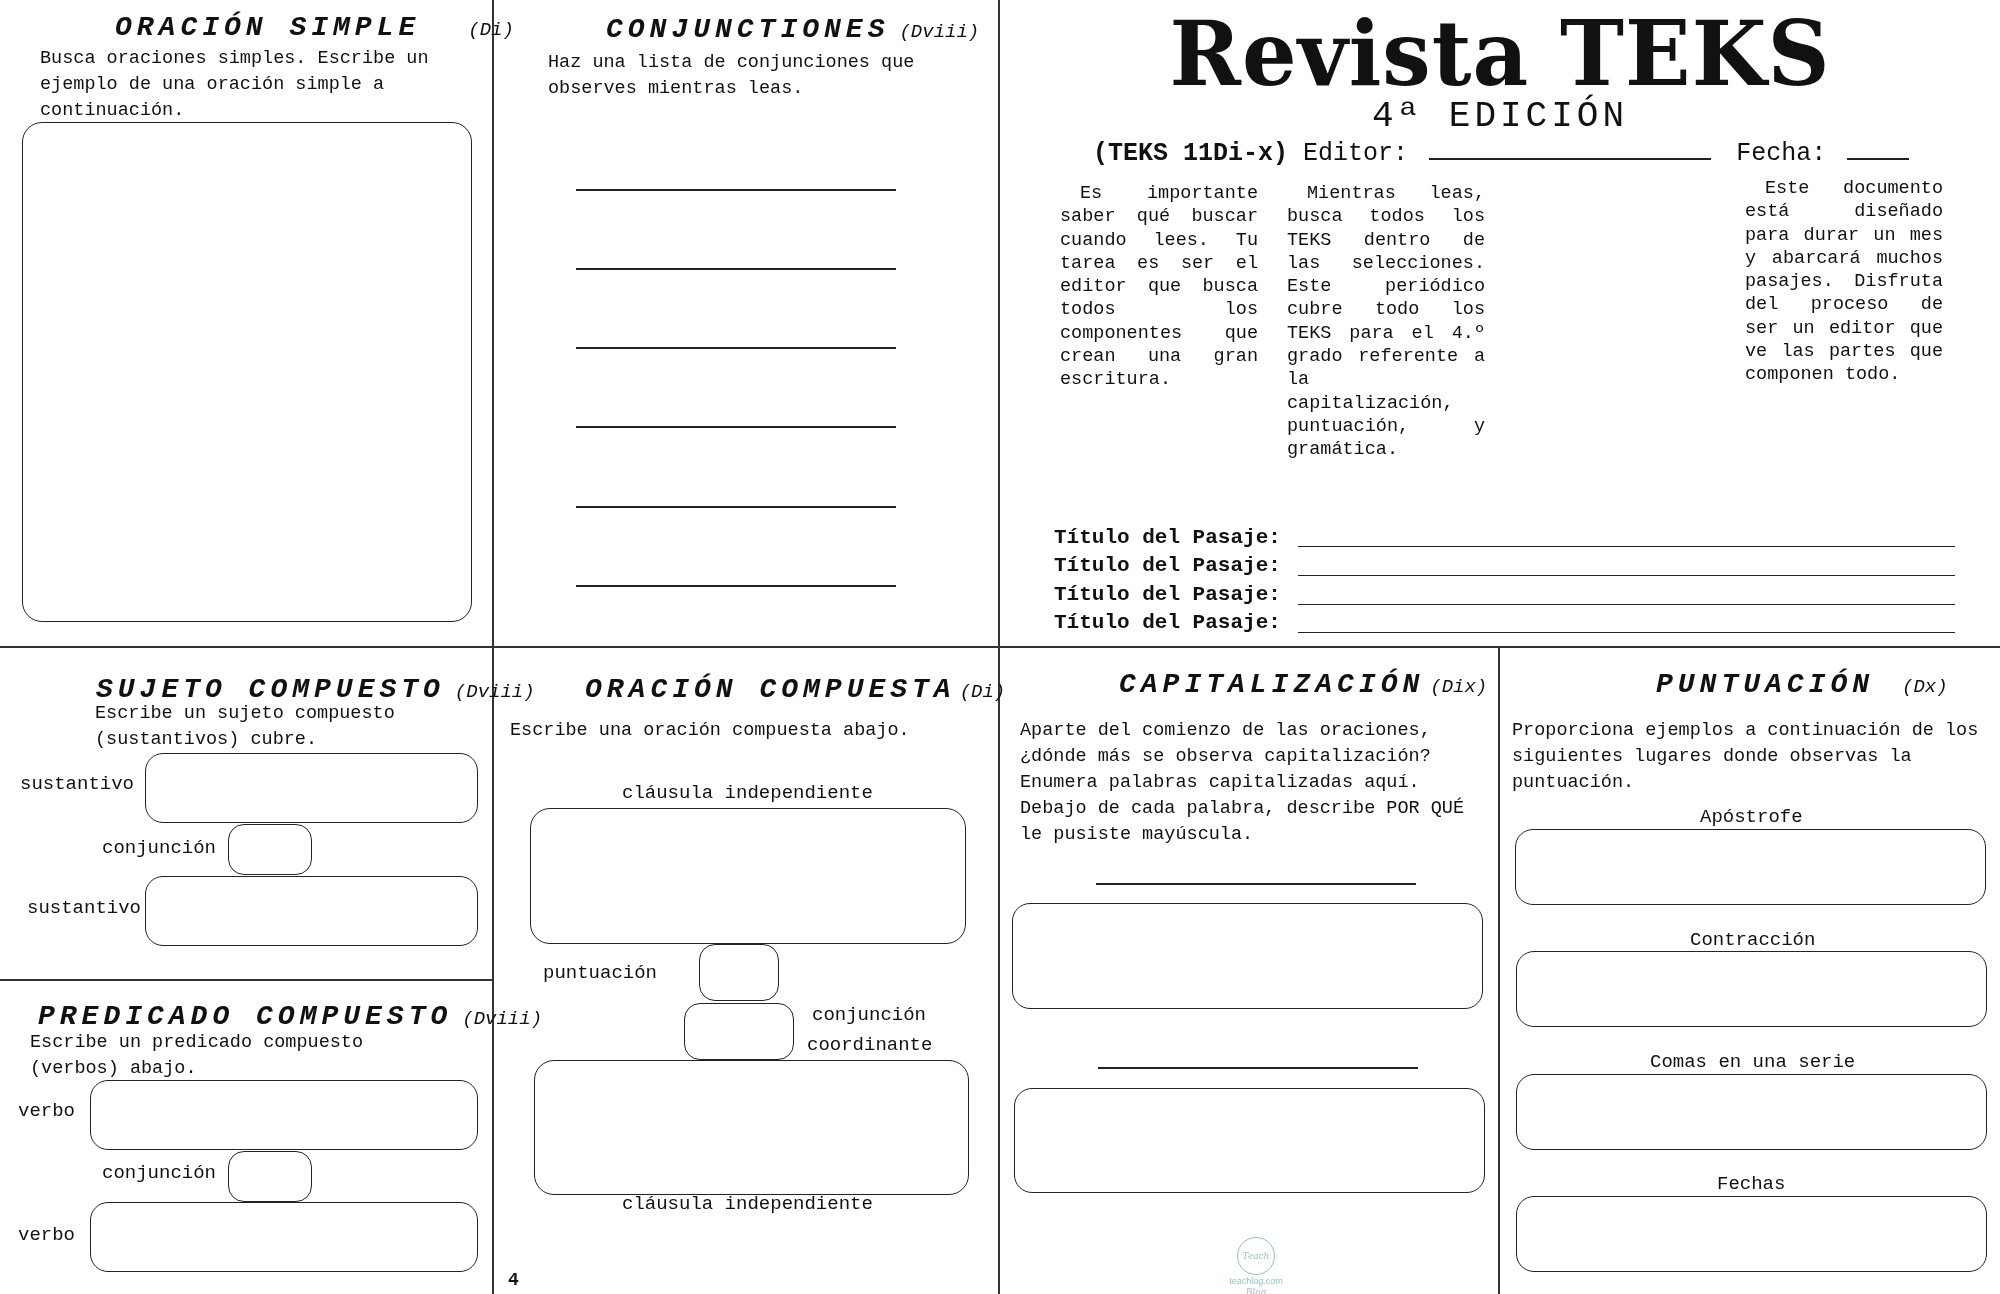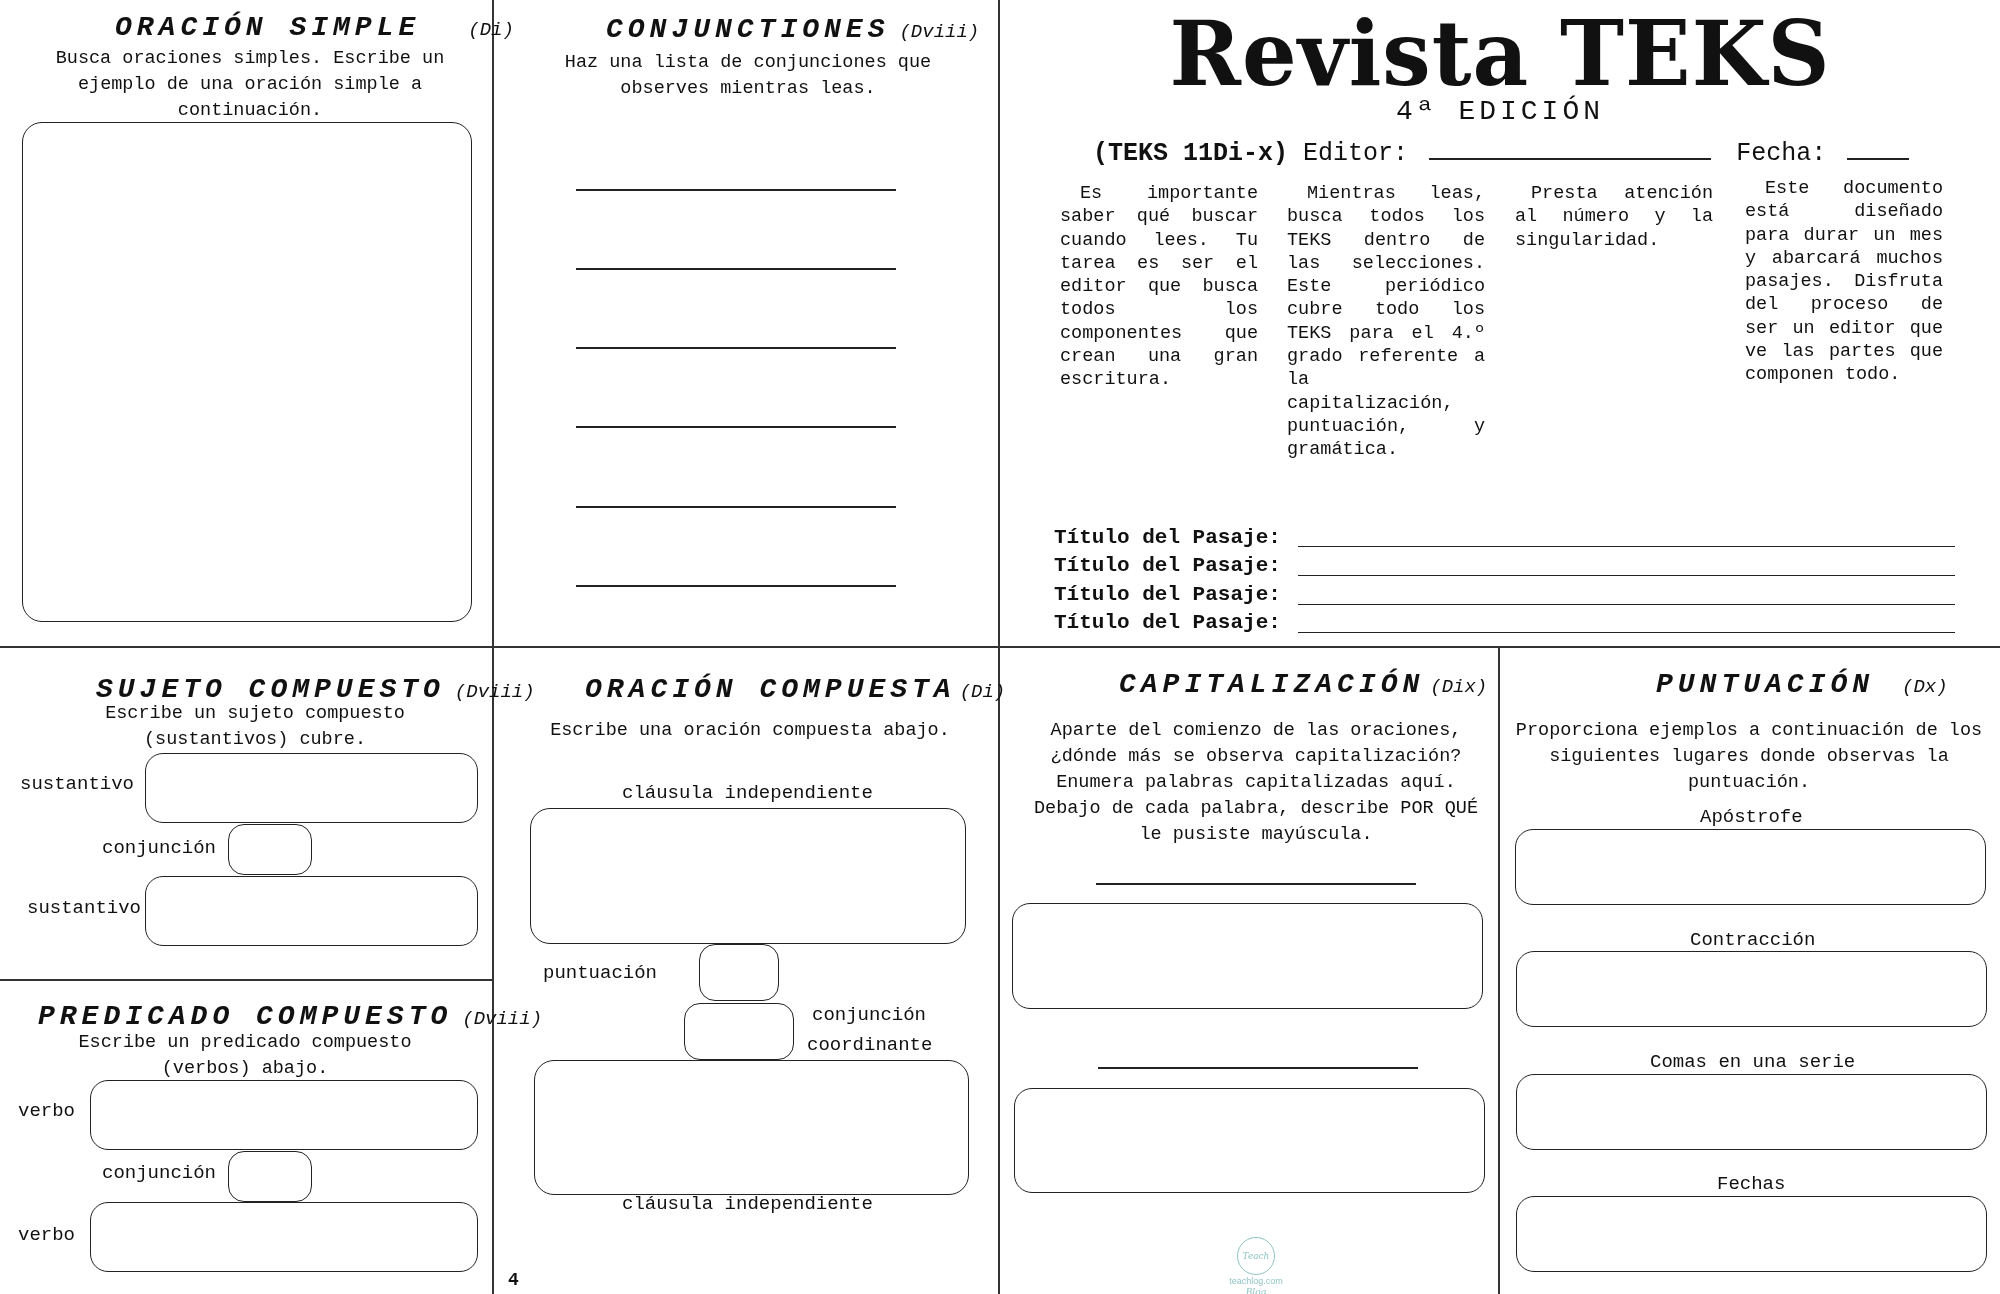--- a/index.html
+++ b/index.html
@@ -1,28 +1,28 @@
 <!DOCTYPE html>
 <html><head>
 <meta charset="utf-8">
 <style>
   html, body { margin:0; padding:0; background:#ffffff; }
   body { width:2000px; height:1294px; position:relative; overflow:hidden; color:#111; font-family:"Liberation Mono", "DejaVu Sans Mono", monospace; }
   .vline { position:absolute; width:2px; background:#333; }
   .hline { position:absolute; height:2px; background:#333; }
   .sec-title { position:absolute; font-family:"Liberation Mono", monospace; font-size:28px; letter-spacing:5px; font-weight:bold; white-space:nowrap;font-style:italic; }
   .sec-code { font-size:19px; letter-spacing:0; font-weight:normal; margin-left:10px; }
-  .instr { position:absolute; font-size:18.5px; line-height:26px; text-align:center; }
+  .instr { position:absolute; font-size:18.5px; line-height:26px; }
   .box { position:absolute; border:1.6px solid #222; border-radius:22px; background:#fff; box-sizing:border-box; }
   .lbl { position:absolute; font-size:19px; white-space:nowrap; }
   .rule { position:absolute; height:0; border-top:2px solid #222; }
   .col-text { position:absolute; font-size:18.5px; line-height:23.3px; text-align:justify; }
   .col-text p { margin:0; text-indent:20px; }
   .masthead { position:absolute; left:1000px; width:1000px; text-align:center; font-family:"DejaVu Serif", "Liberation Serif", serif; font-weight:bold; font-size:86px; top:2px; letter-spacing:1px; transform:scaleY(1.05); }
-  .edition { position:absolute; left:1000px; width:1000px; text-align:center; top:96px; font-size:28px; letter-spacing:4px; }
+  .edition { position:absolute; left:1000px; width:1000px; text-align:center; top:96px; font-size:36px; letter-spacing:4px; }
   .meta { position:absolute; top:138px; left:1093px; font-size:25px; white-space:nowrap; }
   .meta b { font-weight:bold; }
   .blank { display:inline-block; border-bottom:2px solid #222; height:20px; vertical-align:baseline; }
   .passage-row { position:absolute; left:1054px; font-size:21px; font-weight:bold; white-space:nowrap; }
   .passage-line { position:absolute; border-top:1.6px solid #222; }
   .logo { position:absolute; left:1237px; top:1237px; width:36px; height:36px; border:1.5px solid #8fc4c4; border-radius:50%; color:#8fc4c4; font-family:"DejaVu Serif", serif; font-style:italic; font-size:9px; text-align:center; line-height:36px; }
   .logo-text { position:absolute; left:1225px; top:1276px; width:62px; text-align:center; color:#8fc4c4; font-size:9px; font-family:"Liberation Sans", sans-serif; }
   .pagenum { position:absolute; left:508px; top:1270px; font-size:18px; font-weight:bold; }
 </style>
 </head>
@@ -67,21 +67,20 @@
   </div>
 </header>
 
 <div class="col-text" style="left:1060px; top:182px; width:198px;">
   <p>Es importante saber qué buscar cuando lees. Tu tarea es ser el editor que busca todos los componentes que crean una gran escritura.</p>
 </div>
 <div class="col-text" style="left:1287px; top:182px; width:198px;">
   <p>Mientras leas, busca todos los TEKS dentro de las selecciones. Este periódico cubre todo los TEKS para el 4.º grado referente a la capitalización, puntuación, y gramática.</p>
 </div>
 <div class="col-text" style="left:1515px; top:182px; width:198px;">
-  <p style="text-indent:16px;">Presta atención al número y la singularidad.</p>
 </div>
 <div class="col-text" style="left:1745px; top:177px; width:198px;">
   <p>Este documento está diseñado para durar un mes y abarcará muchos pasajes. Disfruta del proceso de ser un editor que ve las partes que componen todo.</p>
 </div>
 
 <div>
   <div class="passage-row" style="top:526px;">Título del Pasaje:</div>
   <div class="passage-line" style="left:1298px; top:546px; width:657px;"></div>
   <div class="passage-row" style="top:554px;">Título del Pasaje:</div>
   <div class="passage-line" style="left:1298px; top:575px; width:657px;"></div>

